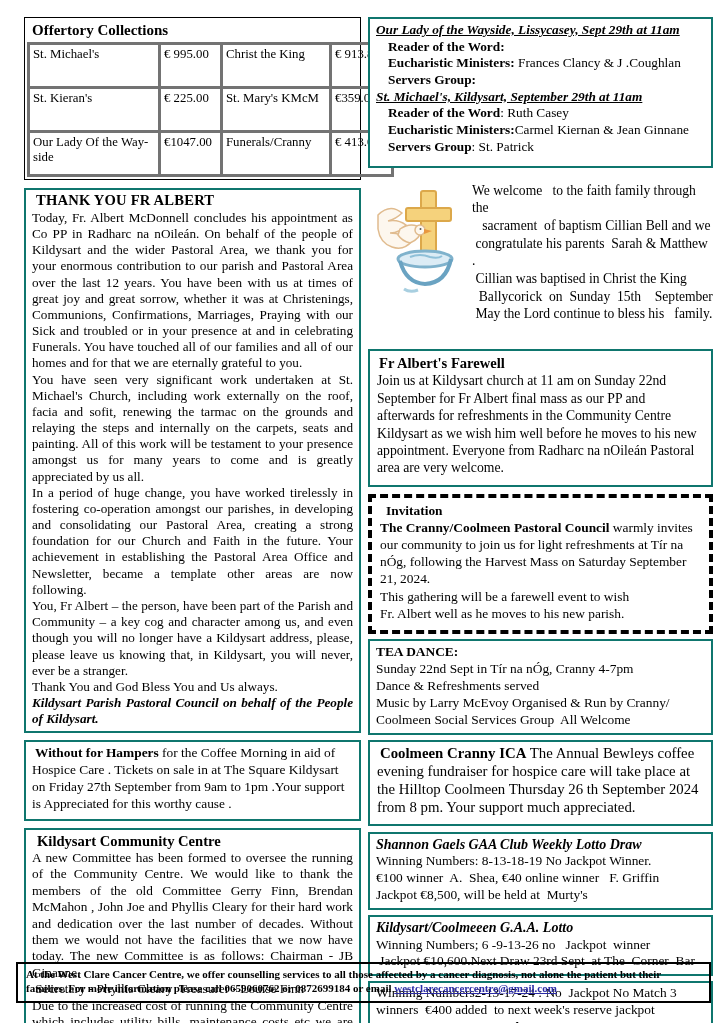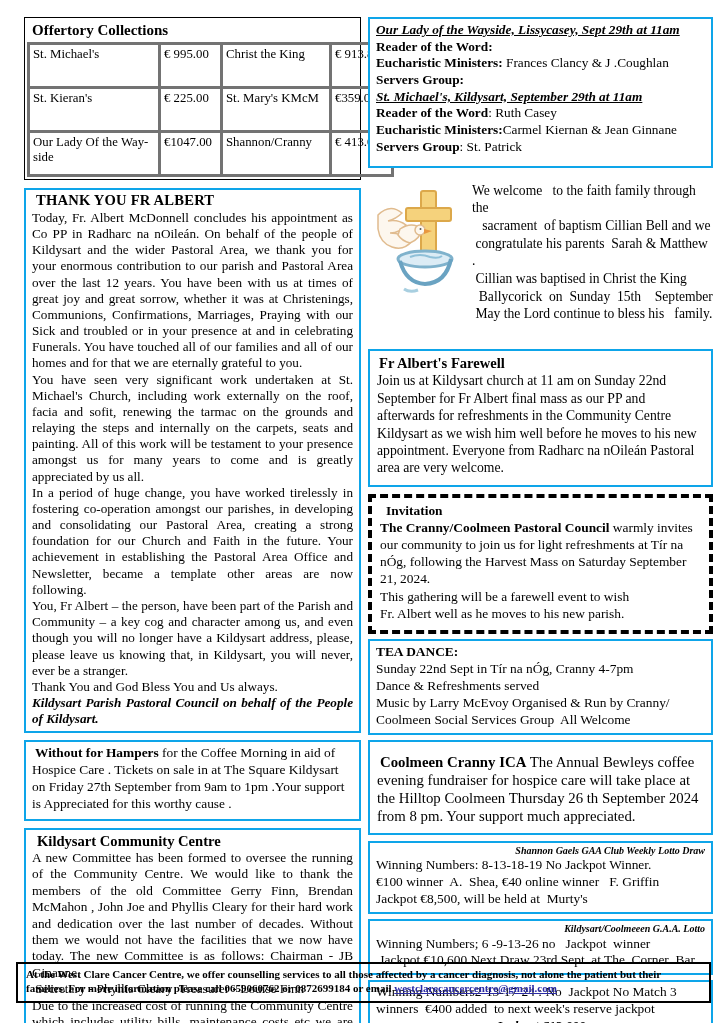--- a/index.html
+++ b/index.html
@@ -1,21 +1,21 @@
 <!DOCTYPE html>
 <html><head>
 <meta charset="utf-8">
 <style>
   html,body{margin:0;padding:0;background:#fff;}
   body{width:723px;height:1023px;font-family:"Liberation Serif",serif;color:#000;overflow:hidden;}
   .page{box-sizing:border-box;width:723px;height:1023px;padding:17px 10px 0 24px;position:relative;}
   .cols{display:flex;gap:7px;align-items:flex-start;}
   .col-left{width:337px;flex:none;display:flex;flex-direction:column;}
   .col-right{width:345px;flex:none;display:flex;flex-direction:column;}
-  .box{border:2px solid #0ea5e9;box-sizing:border-box;background:#fff;}
+  .box{border:2px solid #0f766e;box-sizing:border-box;background:#fff;}
 
   
   .offertory{margin-bottom:8px;border:1px solid #000;padding:2px;}
   .offertory .hd{font-weight:bold;font-size:15px;padding:2px 5px 3px 5px;}
   .offertory table{border-collapse:collapse;width:100%;font-size:12.8px;table-layout:fixed;}
   .offertory td{border:3px solid #737373;vertical-align:top;padding:2px 3px;height:37px;}
   .offertory td.amt{width:53px;}
   .offertory td.n1{width:122px;}
   .offertory td.n2{width:100px;}
 
@@ -29,47 +29,47 @@
   .raffle{padding:3px 6px 6px 6px;font-size:13.4px;line-height:1.26;margin-bottom:7px;}
   .raffle b{padding-left:3px;}
 
   
   .community{padding:2px 6px 6px 6px;font-size:13.3px;line-height:1.235;}
   .community .title{font-weight:bold;font-size:14.6px;padding-left:5px;}
 
   
   .roster{padding:3px 6px 10px 6px;font-size:13.3px;line-height:1.255;margin-bottom:6px;}
   .roster .mass-hd{font-weight:bold;font-style:italic;text-decoration:underline;}
-  .roster b{font-weight:bold;}
+  .roster b{font-weight:bold;margin-left:12px;}
 
   
   .baptism{display:flex;padding:3px 0 6px 2px;margin-bottom:20px;}
   .baptism-art{flex:none;width:102px;padding-top:8px;}
   .baptism-text{font-size:13.6px;line-height:1.3;padding-top:5px;white-space:pre-wrap;}
 
   
   .farewell{padding:3px 7px 8px 7px;font-size:13.7px;line-height:1.27;margin-bottom:7px;}
   .farewell .title{font-weight:bold;font-size:14.6px;padding-left:2px;}
 
   
   .invitation{border:4px dashed #000;padding:4px 8px 8px 8px;font-size:13.4px;line-height:1.28;margin-bottom:5px;}
   .invitation .title{font-weight:bold;padding-left:6px;}
 
   
   .teadance{padding:2px 6px 5px 6px;font-size:13.4px;line-height:1.27;margin-bottom:5px;}
   .teadance .title{font-weight:bold;}
   .pre{white-space:pre-wrap;}
 
   
-  .ica{padding:11px 7px 7px 7px;font-size:14.8px;line-height:1.23;margin-bottom:6px;}
+  .ica{padding:2px 7px 7px 7px;font-size:14.8px;line-height:1.23;margin-bottom:6px;}
   .ica b{padding-left:3px;}
 
   
   .lotto{padding:2px 6px 4px 6px;font-size:13.4px;line-height:1.26;margin-bottom:5px;}
-  .lotto .title{font-weight:bold;font-style:italic;text-align:right;font-size:10px;}
+  .lotto .title{font-weight:bold;font-style:italic;text-align:left;font-size:14px;}
   .lotto .jackpot-line{font-weight:bold;font-style:italic;text-align:center;}
 
   
   .footer{position:absolute;left:16px;top:962px;width:695px;border:2px solid #000000;box-sizing:border-box;padding:3px 8px 5px 8px;font-weight:bold;font-size:11px;line-height:1.3;}
   .email-link{color:#2b2ba6;text-decoration:underline;cursor:pointer;}
 </style>
 </head>
 <body>
 
 <div class="page">
@@ -89,21 +89,21 @@
             </tr>
             <tr>
               <td class="n1">St. Kieran's</td>
               <td class="amt">€ 225.00</td>
               <td class="n2">St. Mary's KMcM</td>
               <td class="amt">€359.00</td>
             </tr>
             <tr>
               <td class="n1">Our Lady Of the Way-side</td>
               <td class="amt">€1047.00</td>
-              <td class="n2">Shannon/Cranny</td>
+              <td class="n2">Funerals/Cranny</td>
               <td class="amt">€ 413.00</td>
             </tr>
           </tbody>
         </table>
       </div>
 
       <div class="box thankyou">
         <div class="title">THANK YOU FR ALBERT</div>
         <div class="jpara">Today, Fr. Albert McDonnell concludes his appointment as Co PP in Radharc na nOileán. On behalf of the people of Kildysart and the wider Pastoral Area, we thank you for your enormous contribution to our parish and Pastoral Area over the last 12 years. You have been with us at times of great joy and great sorrow, whether it was at Christenings, Communions, Confirmations, Marriages, Praying with our Sick and troubled or in your presence at and in celebrating Funerals. You have touched all of our families and all of our homes and for that we are eternally grateful to you.</div>
         <div class="jpara">You have seen very significant work undertaken at St. Michael's Church, including work externally on the roof, facia and sofit, renewing the tarmac on the grounds and relaying the steps and internally on the carpets, seats and painting. All of this work will be testament to your presence amongst us for many years to come and is greatly appreciated by us all.</div>

